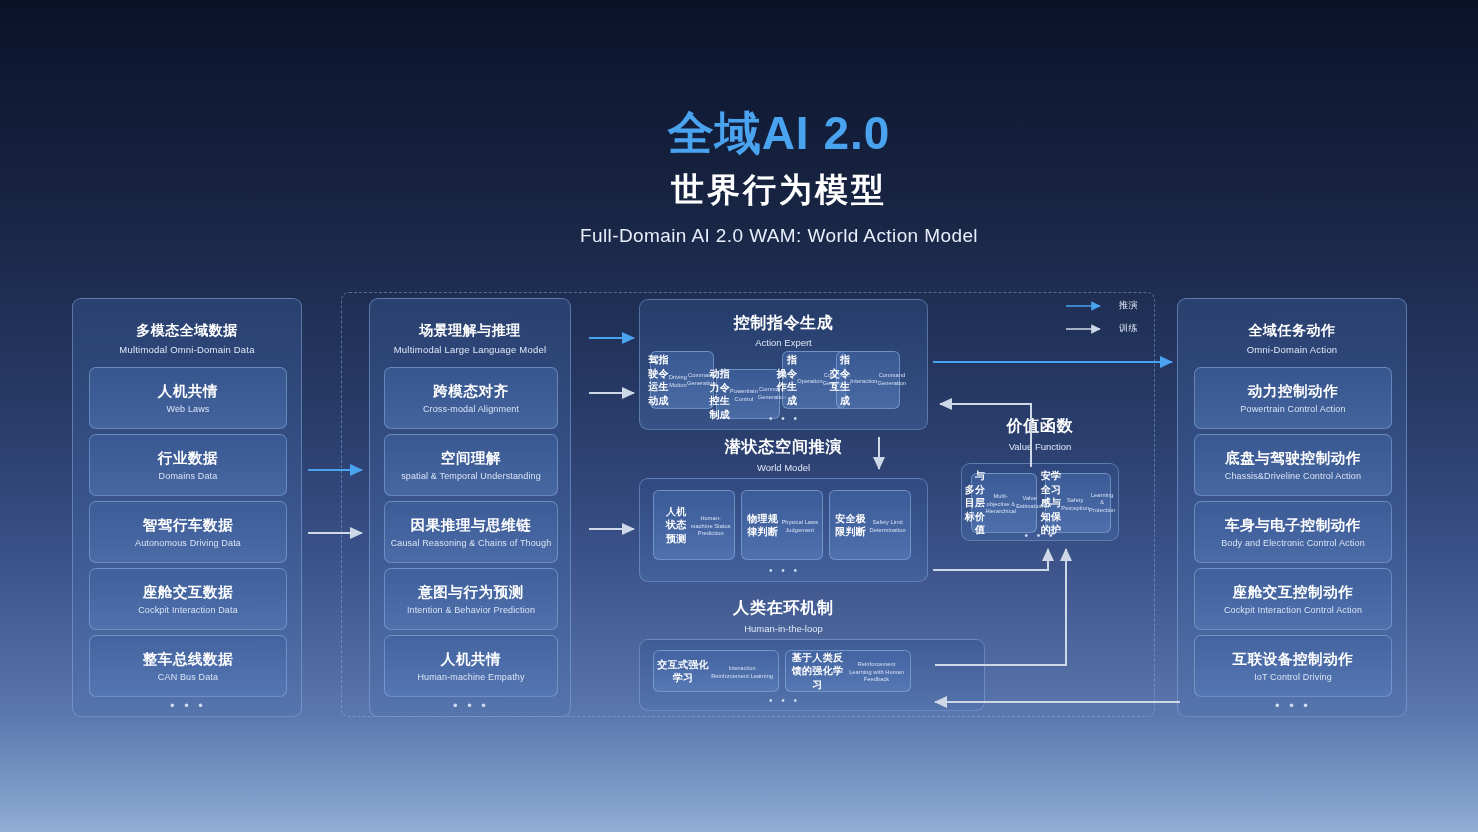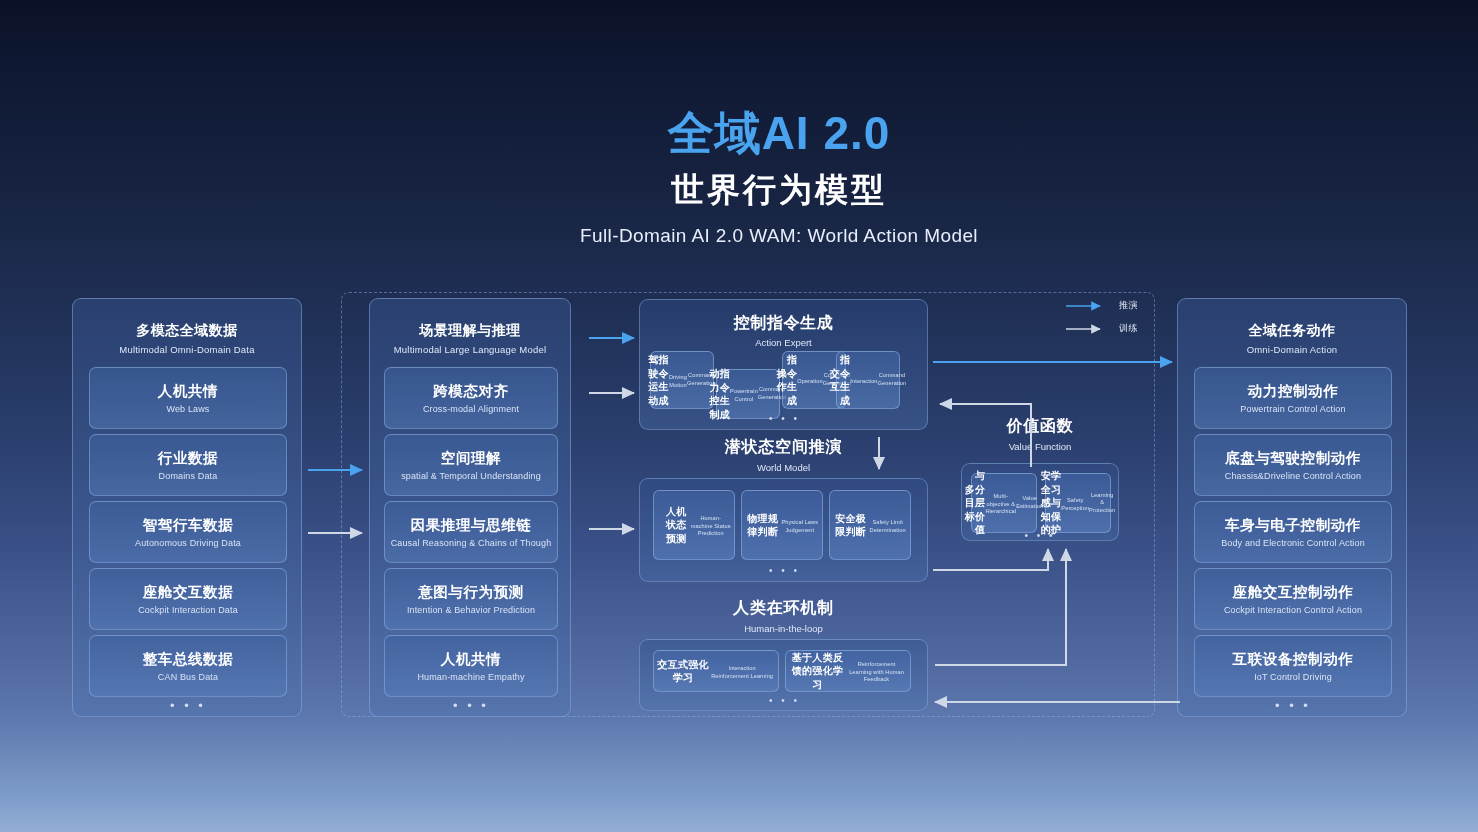--- a/index.html
+++ b/index.html
@@ -210,21 +210,21 @@
       <div class="cn">安全极限判断</div>
       <div class="en">Safety Limit Determination</div>
     </div>
     <div class="dots" style="position:absolute;left:0;top:87px;width:289px;font-size:10px;">• • •</div>
   </div>
 
   <div class="sectitle" style="left:639px;top:598px;width:289px;">
     <div class="cn">人类在环机制</div>
     <div class="en">Human-in-the-loop</div>
   </div>
-  <div class="group" style="left:639px;top:639px;width:289px;height:72px;">
+  <div class="group" style="left:639px;top:639px;width:346px;height:72px;">
     <div class="minicard" style="left:13px;top:10px;width:126px;height:42px;">
       <div class="cn">交互式强化学习</div>
       <div class="en">Interaction Reinforcement Learning</div>
     </div>
     <div class="minicard" style="left:145px;top:10px;width:126px;height:42px;">
       <div class="cn">基于人类反馈的强化学习</div>
       <div class="en">Reinforcement Learning with Human Feedback</div>
     </div>
     <div class="dots" style="position:absolute;left:0;top:56px;width:289px;font-size:10px;">• • •</div>
   </div>

